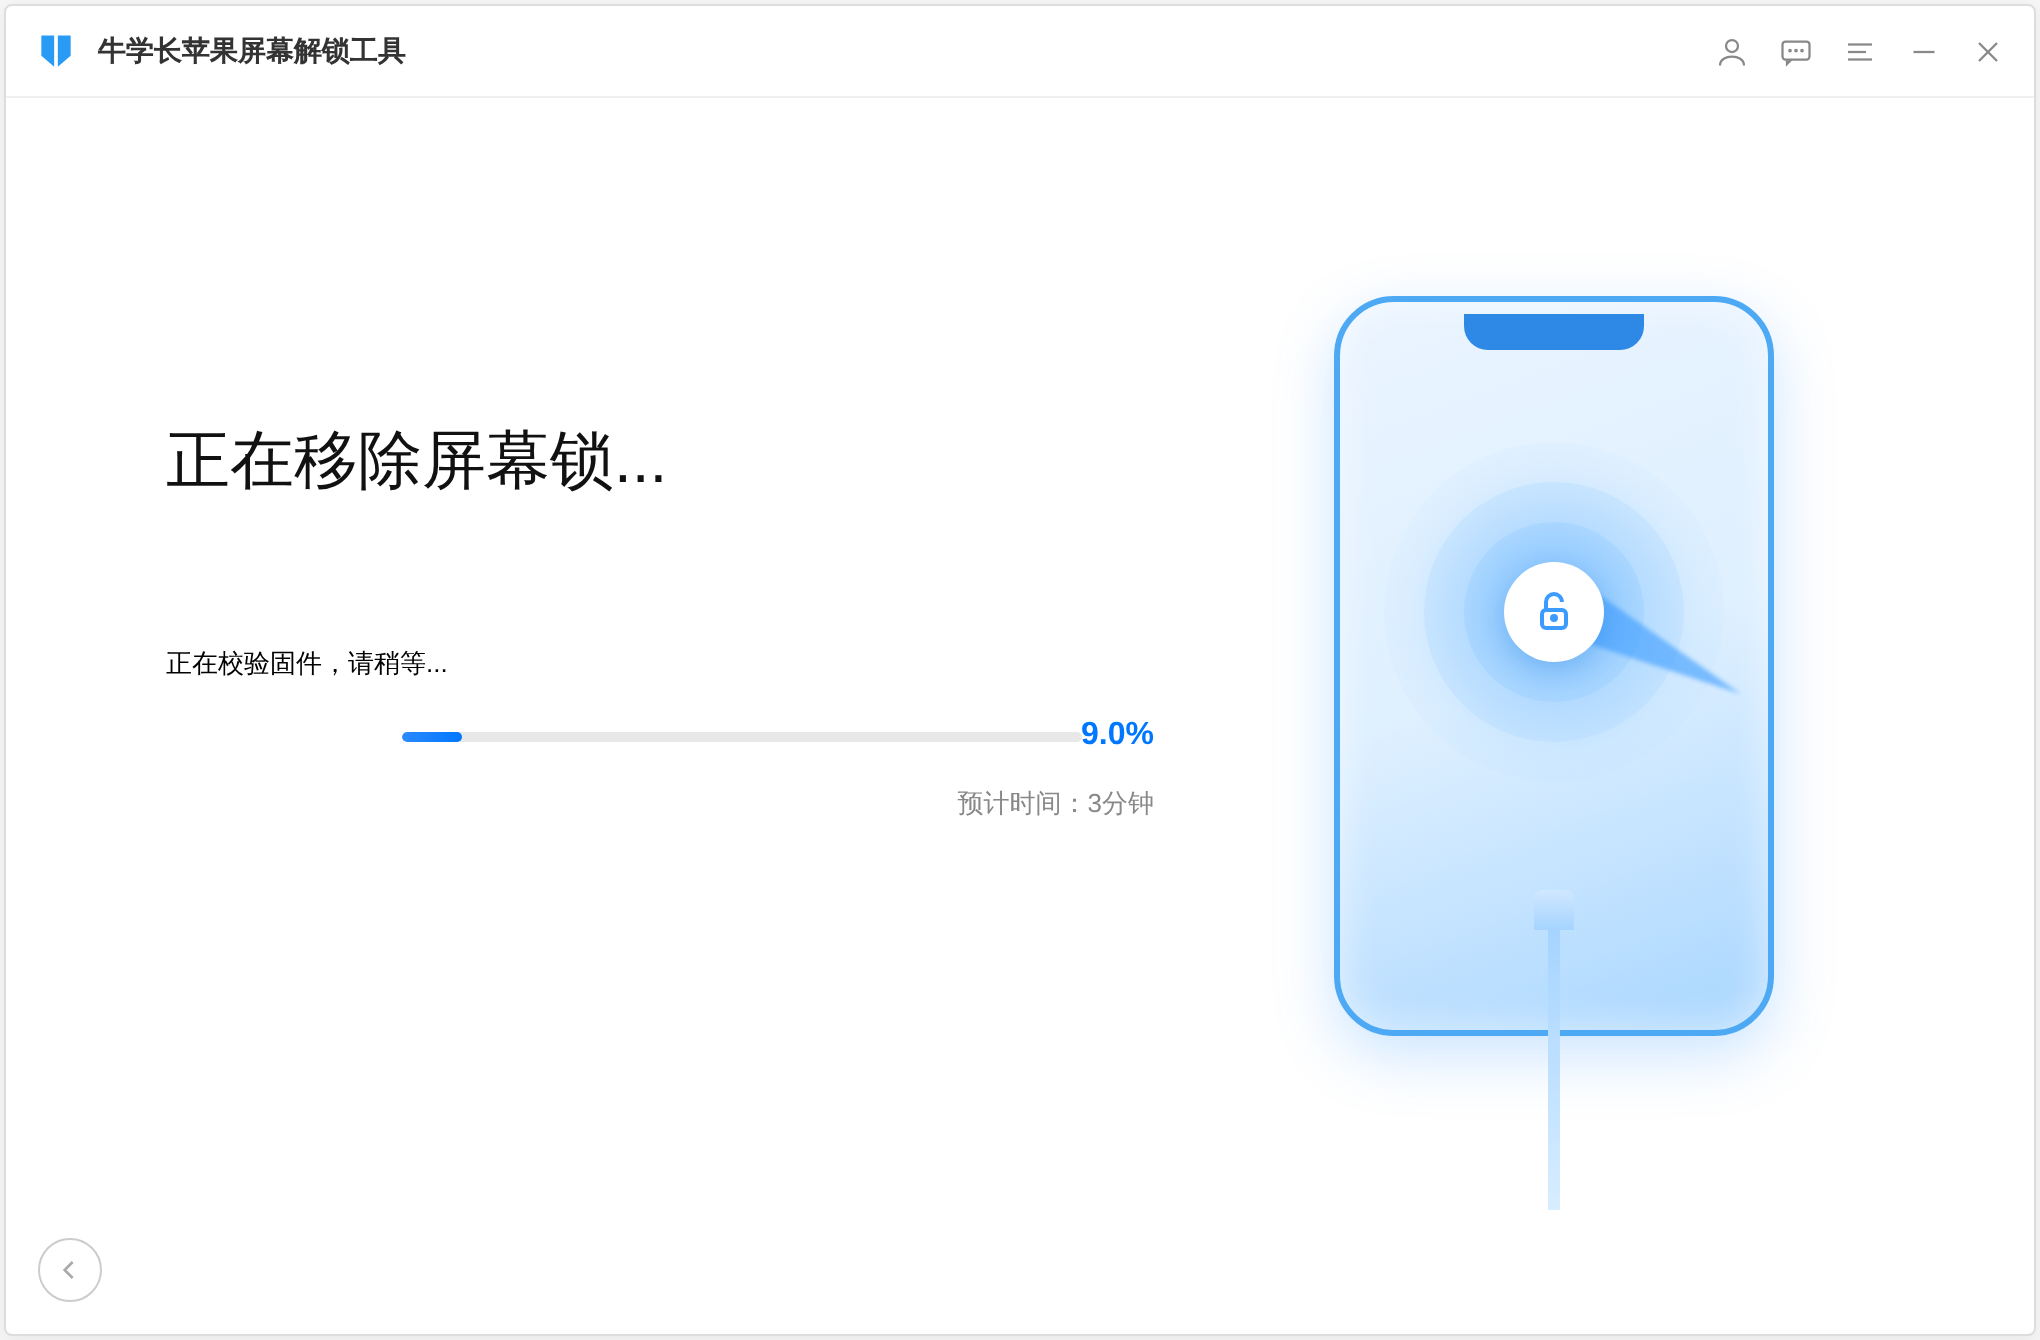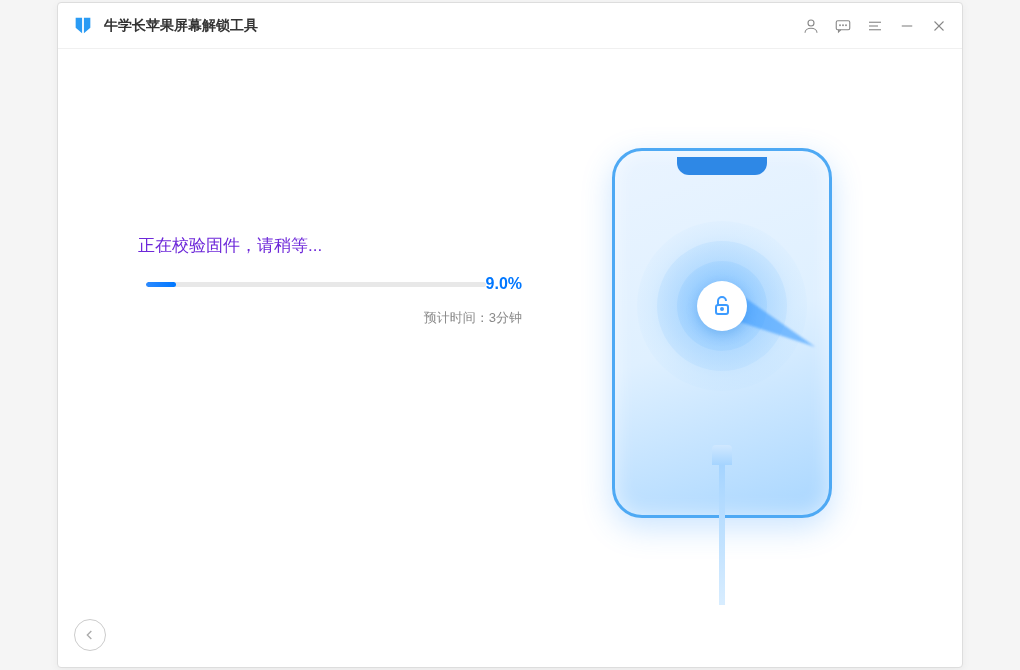--- a/index.html
+++ b/index.html
@@ -10,21 +10,21 @@
     body {
       width: 1020px;
       height: 670px;
       font-family: "Microsoft YaHei", "PingFang SC", sans-serif;
       background: #f5f5f5;
       display: flex;
       align-items: center;
       justify-content: center;
     }
     .window {
-      width: 906px;
+      width: 1016px;
       height: 666px;
       background: #fff;
       border: 1px solid #ddd;
       border-radius: 4px;
       display: flex;
       flex-direction: column;
       position: relative;
       box-shadow: 0 2px 8px rgba(0,0,0,0.05);
     }
     .titlebar {
@@ -83,22 +83,22 @@
       padding-top: 120px;
       padding-left: 20px;
     }
     .heading {
       font-size: 32px;
       font-weight: 500;
       color: #111;
       margin-bottom: 70px;
     }
     .status-text {
-      font-size: 17px;
-      color: #6d28d9;
+      font-size: 13px;
+      color: #000000;
       margin-bottom: 18px;
       margin-top: 25px;
     }
     .progress-row {
       display: flex;
       align-items: center;
       margin-bottom: 16px;
       justify-content: flex-end;
     }
     .progress-bar {
@@ -319,20 +319,21 @@
         <svg viewBox="0 0 24 24">
             <line x1="6" y1="6" x2="18" y2="18"></line>
             <line x1="18" y1="6" x2="6" y2="18"></line>
           </svg>
       </div>
     </div>
   </div>
 
   <div class="content">
     <div class="left-pane">
+      <h1 class="heading">正在移除屏幕锁...</h1>
       <div class="status-text">正在校验固件，请稍等...</div>
       <div class="progress-row">
         <div class="progress-bar">
           <div class="progress-fill" style="width:9%"></div>
         </div>
         <div class="progress-percent">9.0%</div>
       </div>
       <div class="estimate-text">预计时间：3分钟</div>
     </div>
 

